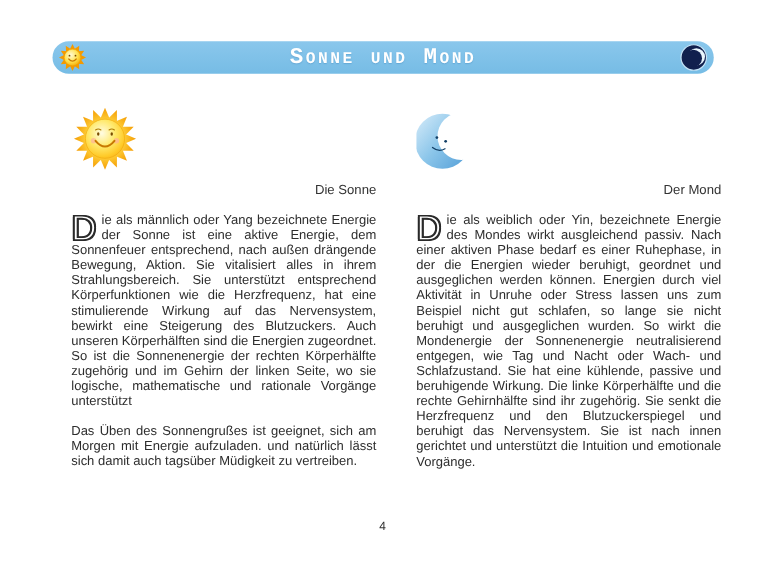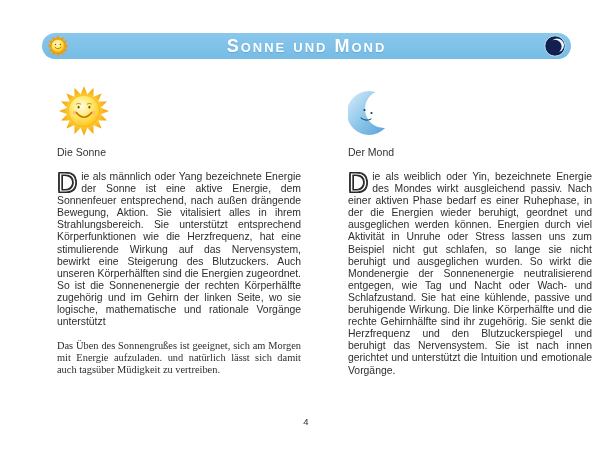--- a/index.html
+++ b/index.html
@@ -19,54 +19,56 @@
     border-radius:13px;
     display:flex; align-items:center; justify-content:center;
   }
   .header-title {
     color:#ffffff;
     font-weight:bold;
     font-variant:small-caps;
     font-size:18px;
     letter-spacing:2px;
     text-shadow:0 1px 1px rgba(70,140,190,.45);
+    font-family:Liberation Mono, monospace;
   }
   .header-sun-wrap {
     position:absolute; left:4px; top:50%;
     transform:translateY(-50%);
     width:24px; height:24px;
   }
   .header-moon-wrap {
     position:absolute; right:4px; top:50%;
     transform:translateY(-50%);
     width:24px; height:24px;
   }
   
   .col {
     position:absolute; top:84px;
     width:244px;
   }
   .col-sun  { left:57px; }
-  .col-moon { left:348px; }
+  .col-moon { left:333px; }
   .clipart-box { height:58px; }
   .clipart-box svg { display:block; }
   .caption {
     margin-top:4px;
     font-size:10.5px;
     color:#333333;
+    text-align:right;
   }
   .bodytext {
     margin-top:13px;
     font-size:10.4px;
     line-height:12.1px;
     text-align:justify;
     color:#2d2d2d;
     hyphens:auto; -webkit-hyphens:auto;
   }
-  .para2 { margin-top:12px;font-family:Liberation Serif, serif; }
+  .para2 { margin-top:12px; }
   .dropcap {
     float:left;
     font-size:28px;
     line-height:22px;
     padding:1px 4px 0 0;
     color:#ffffff;
     font-weight:500;
     -webkit-text-stroke:1.1px #2a2a2a;
     text-shadow:
       -1px -1px 0 #2a2a2a, 1px -1px 0 #2a2a2a,

